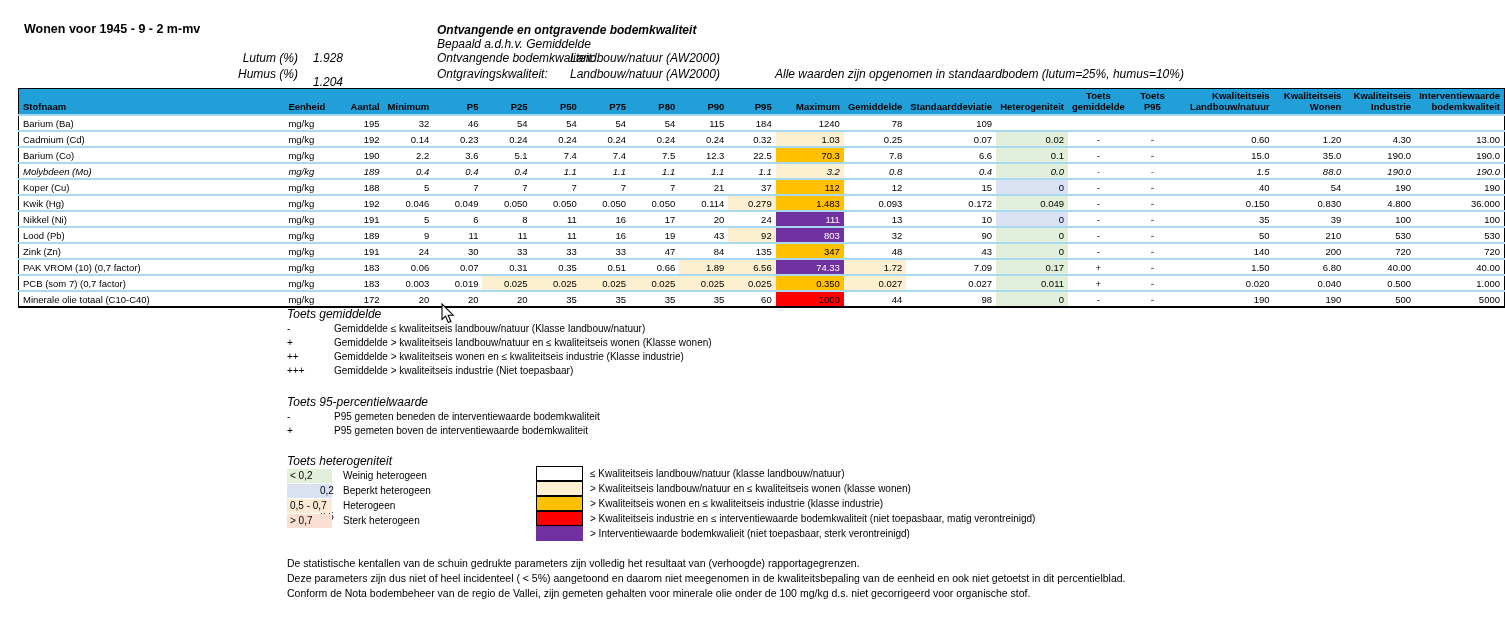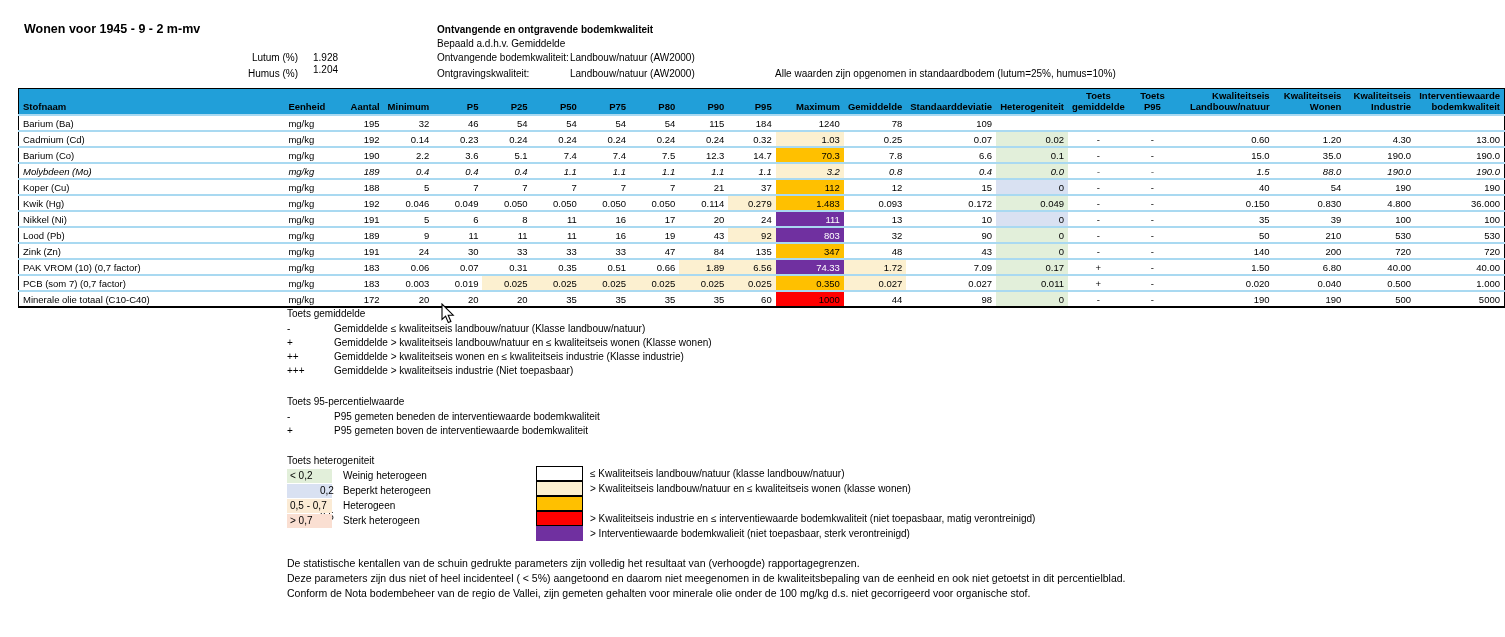--- a/index.html
+++ b/index.html
@@ -1,19 +1,19 @@
 <!DOCTYPE html>
 <html><head>
 <meta charset="utf-8">
 <style>
   html,body{margin:0;padding:0;background:#fff;}
   .canvas{position:relative;width:1505px;height:637px;background:#ffffff;
           font-family:"Liberation Sans",sans-serif;color:#000;overflow:hidden;}
   .abs{position:absolute;}
-  .t10{font-size:10px;line-height:12px;}
+  .t10{font-size:12px;line-height:12px;font-style:italic;}
   .t105{font-size:10.5px;line-height:13px;}
   .bold{font-weight:bold;}
   .right{text-align:right;}
 
   
   #datatable{border-collapse:collapse;table-layout:fixed;border:1px solid #000;border-bottom:2px solid #000;}
   #datatable th,#datatable td{font-size:9.5px;line-height:11px;height:14px;padding:0 4px;
        overflow:hidden;white-space:nowrap;}
   #datatable thead th{background:#219FD9;font-weight:bold;vertical-align:bottom;
        white-space:pre-line;line-height:10.5px;padding:2px 4px 2px 4px;height:auto;}
@@ -43,21 +43,21 @@
 </head>
 <body>
 
 <div class="canvas">
 
   <div class="abs bold" style="left:24px;top:22px;font-size:12.5px;">Wonen voor 1945 - 9 - 2 m-mv</div>
 
   <div class="abs t10 right" style="left:210px;top:52px;width:88px;">Lutum (%)</div>
   <div class="abs t10" style="left:313px;top:52px;">1.928</div>
   <div class="abs t10 right" style="left:210px;top:68px;width:88px;">Humus (%)</div>
-  <div class="abs t10" style="left:313px;top:64px;">1.204</div>
+  <div class="abs t10" style="left:313px;top:76px;">1.204</div>
 
   <div class="abs t10 bold" style="left:437px;top:24px;">Ontvangende en ontgravende bodemkwaliteit</div>
   <div class="abs t10" style="left:437px;top:38px;">Bepaald a.d.h.v. Gemiddelde</div>
   <div class="abs t10" style="left:437px;top:52px;">Ontvangende bodemkwaliteit:</div>
   <div class="abs t10" style="left:570px;top:52px;">Landbouw/natuur (AW2000)</div>
   <div class="abs t10" style="left:437px;top:68px;">Ontgravingskwaliteit:</div>
   <div class="abs t10" style="left:570px;top:68px;">Landbouw/natuur (AW2000)</div>
   <div class="abs t10" style="left:775px;top:68px;">Alle waarden zijn opgenomen in standaardbodem (lutum=25%, humus=10%)</div>
 
   <table id="datatable" class="abs" style="left:18px;top:88px;">
@@ -165,21 +165,21 @@
           <td class="al">Barium (Co)</td>
           <td class="al">mg/kg</td>
           <td class="ar">190</td>
           <td class="ar">2.2</td>
           <td class="ar">3.6</td>
           <td class="ar">5.1</td>
           <td class="ar">7.4</td>
           <td class="ar">7.4</td>
           <td class="ar">7.5</td>
           <td class="ar">12.3</td>
-          <td class="ar">14.7</td>
+          <td class="ar">22.5</td>
           <td class="ar bg-orange">70.3</td>
           <td class="ar">7.8</td>
           <td class="ar">6.6</td>
           <td class="ar bg-green">0.1</td>
           <td class="ac">-</td>
           <td class="ac">-</td>
           <td class="ar">15.0</td>
           <td class="ar">35.0</td>
           <td class="ar">190.0</td>
           <td class="ar">190.0</td>
@@ -449,20 +449,21 @@
         <span class="lg-txt" style="left: 56px;">Sterk heterogeen</span>
       </div>
     </div>
 
   <div id="legend-boxes" class="abs" style="left:536px;top:466px;width:950px;height:80px;">
       <div class="cbox c-white" style="top: 0px;"></div>
       <div class="cbox-lbl" style="top: 1px;">≤ Kwaliteitseis landbouw/natuur (klasse landbouw/natuur)</div>
       <div class="cbox c-cream" style="top: 15px;"></div>
       <div class="cbox-lbl" style="top: 16px;">&gt; Kwaliteitseis landbouw/natuur en ≤ kwaliteitseis wonen (klasse wonen)</div>
       <div class="cbox c-orange" style="top: 30px;"></div>
+      <div class="cbox-lbl" style="top: 31px;">&gt; Kwaliteitseis wonen en ≤ kwaliteitseis industrie (klasse industrie)</div>
       <div class="cbox c-red" style="top: 45px;"></div>
       <div class="cbox-lbl" style="top: 46px;">&gt; Kwaliteitseis industrie en ≤ interventiewaarde bodemkwaliteit (niet toepasbaar, matig verontreinigd)</div>
       <div class="cbox c-purple purple" style="top: 60px;"></div>
       <div class="cbox-lbl" style="top: 61px;">&gt; Interventiewaarde bodemkwalieit (niet toepasbaar, sterk verontreinigd)</div>
     </div>
 
   <div class="abs" style="left:287px;top:557px;">
     <div class="t105" style="height:15px;">De statistische kentallen van de schuin gedrukte parameters zijn volledig het resultaat van (verhoogde) rapportagegrenzen.</div>
     <div class="t105" style="height:15px;">Deze parameters zijn dus niet of heel incidenteel ( &lt; 5%) aangetoond en daarom niet meegenomen in de kwaliteitsbepaling van de eenheid en ook niet getoetst in dit percentielblad.</div>
     <div class="t105" style="height:15px;">Conform de Nota bodembeheer van de regio de Vallei, zijn gemeten gehalten voor minerale olie onder de 100 mg/kg d.s. niet gecorrigeerd voor organische stof.</div>

